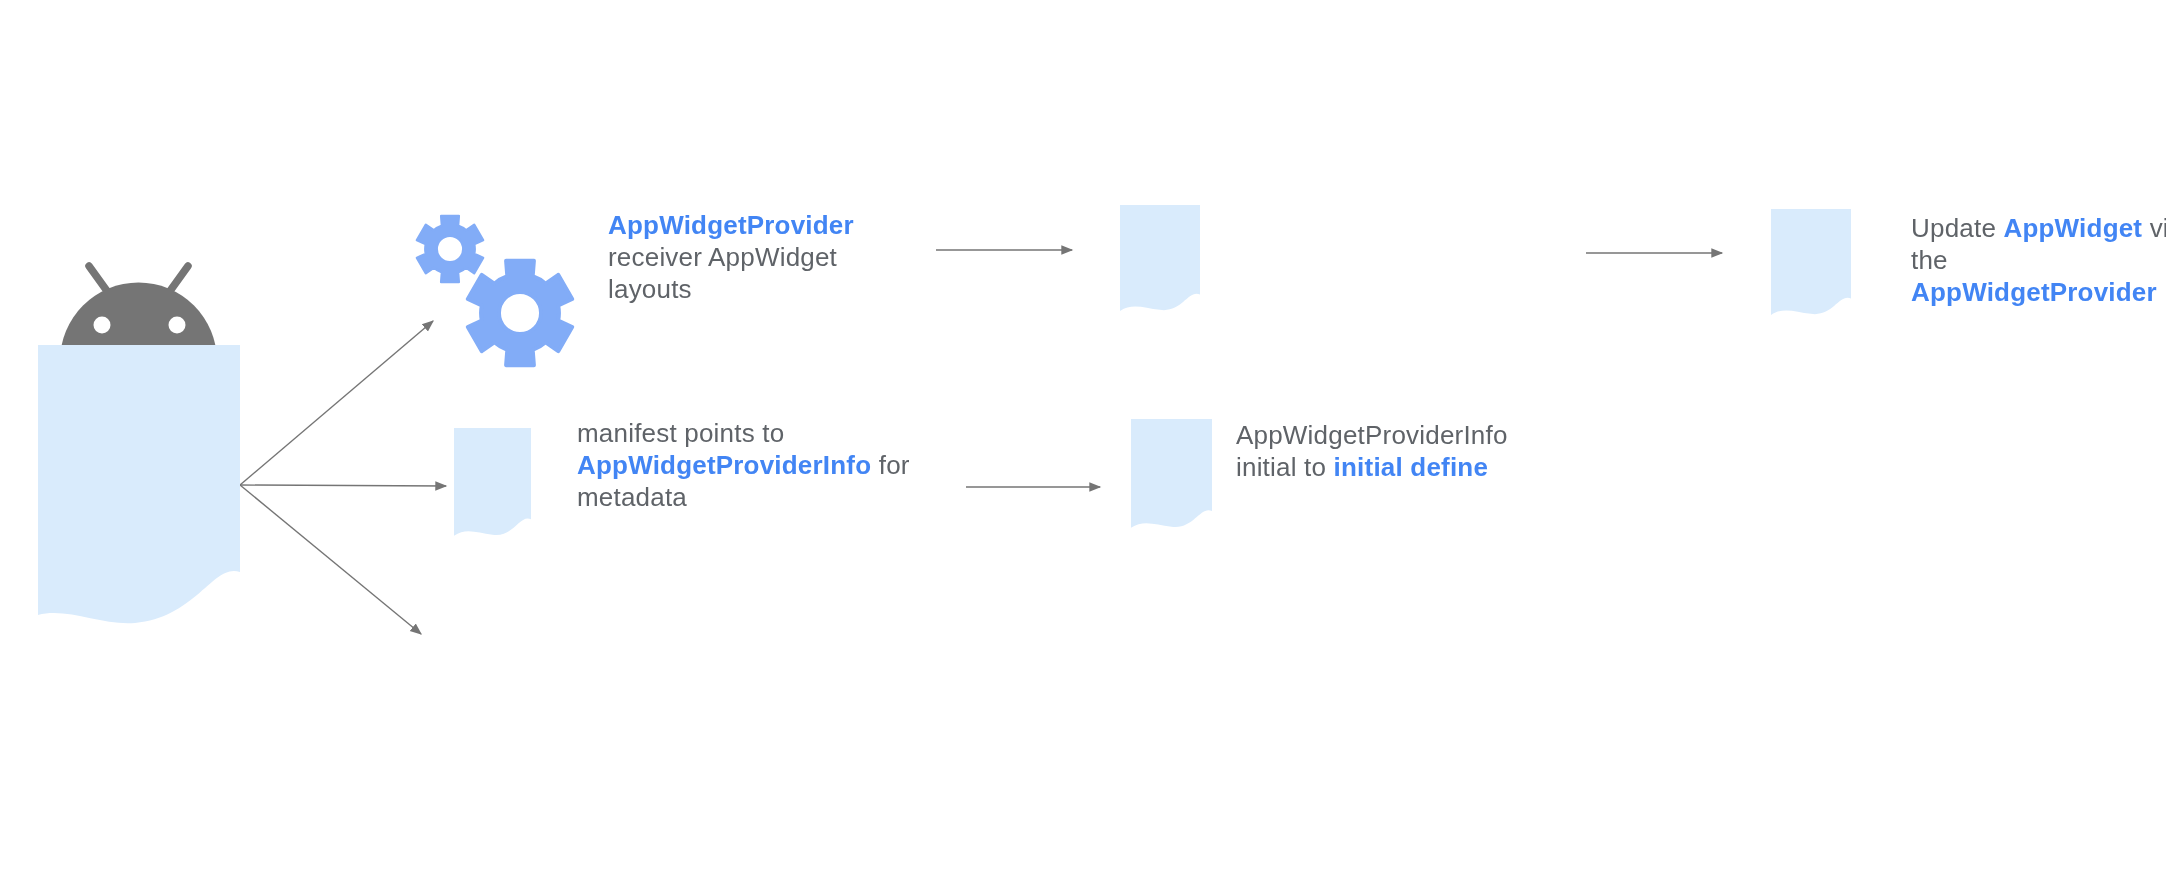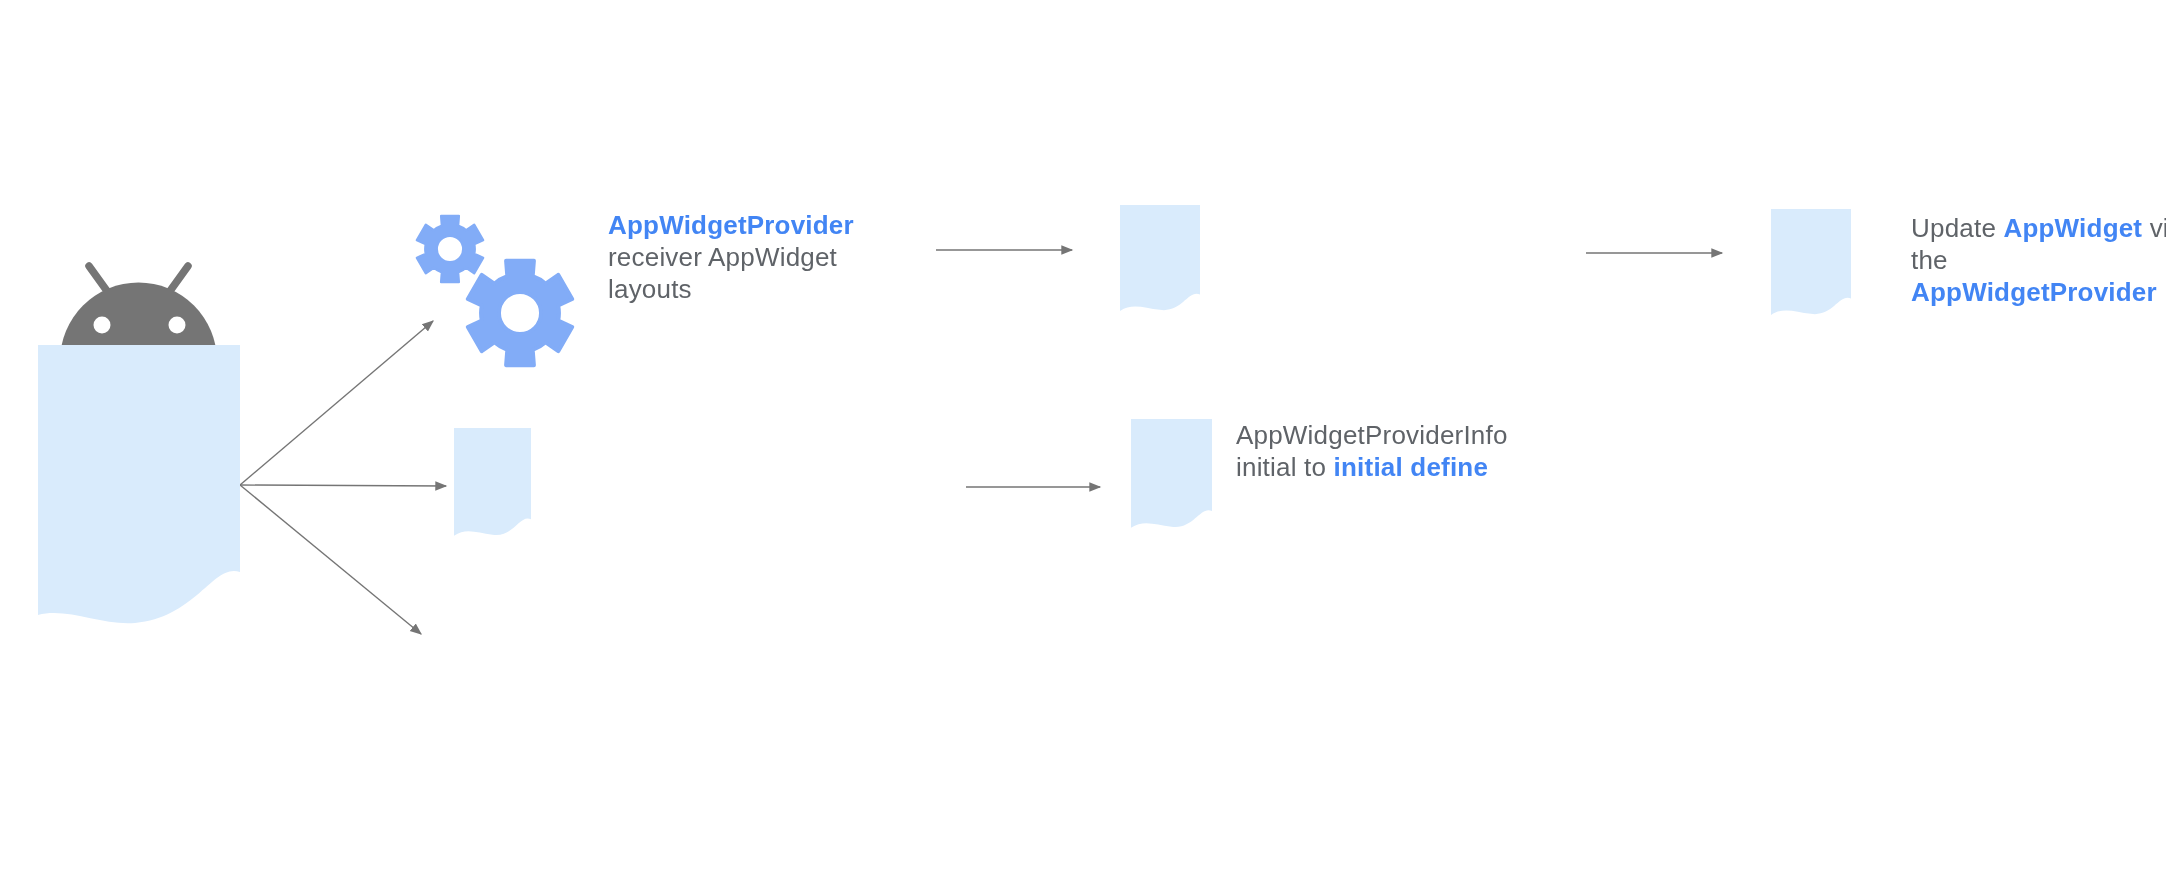--- a/index.html
+++ b/index.html
@@ -89,20 +89,25 @@
     <span>layouts</span>
   </div>
 
 
   <div class="label" style="left:1911px;top:212px">
     <span>Update </span><span class="b">AppWidget</span><span> via</span><br>
     <span>the</span><br>
     <span class="b">AppWidgetProvider</span>
   </div>
 
+  <div class="label" style="left:577px;top:417px">
+    <span>manifest points to</span><br>
+    <span class="b">AppWidgetProviderInfo</span><span> for</span><br>
+    <span>metadata</span>
+  </div>
 
   <div class="label" style="left:1236px;top:419px">
     <span>AppWidgetProviderInfo</span><br>
     <span>initial to </span><span class="b">initial define</span>
   </div>
 
 
 </div>
 
 </body></html>

